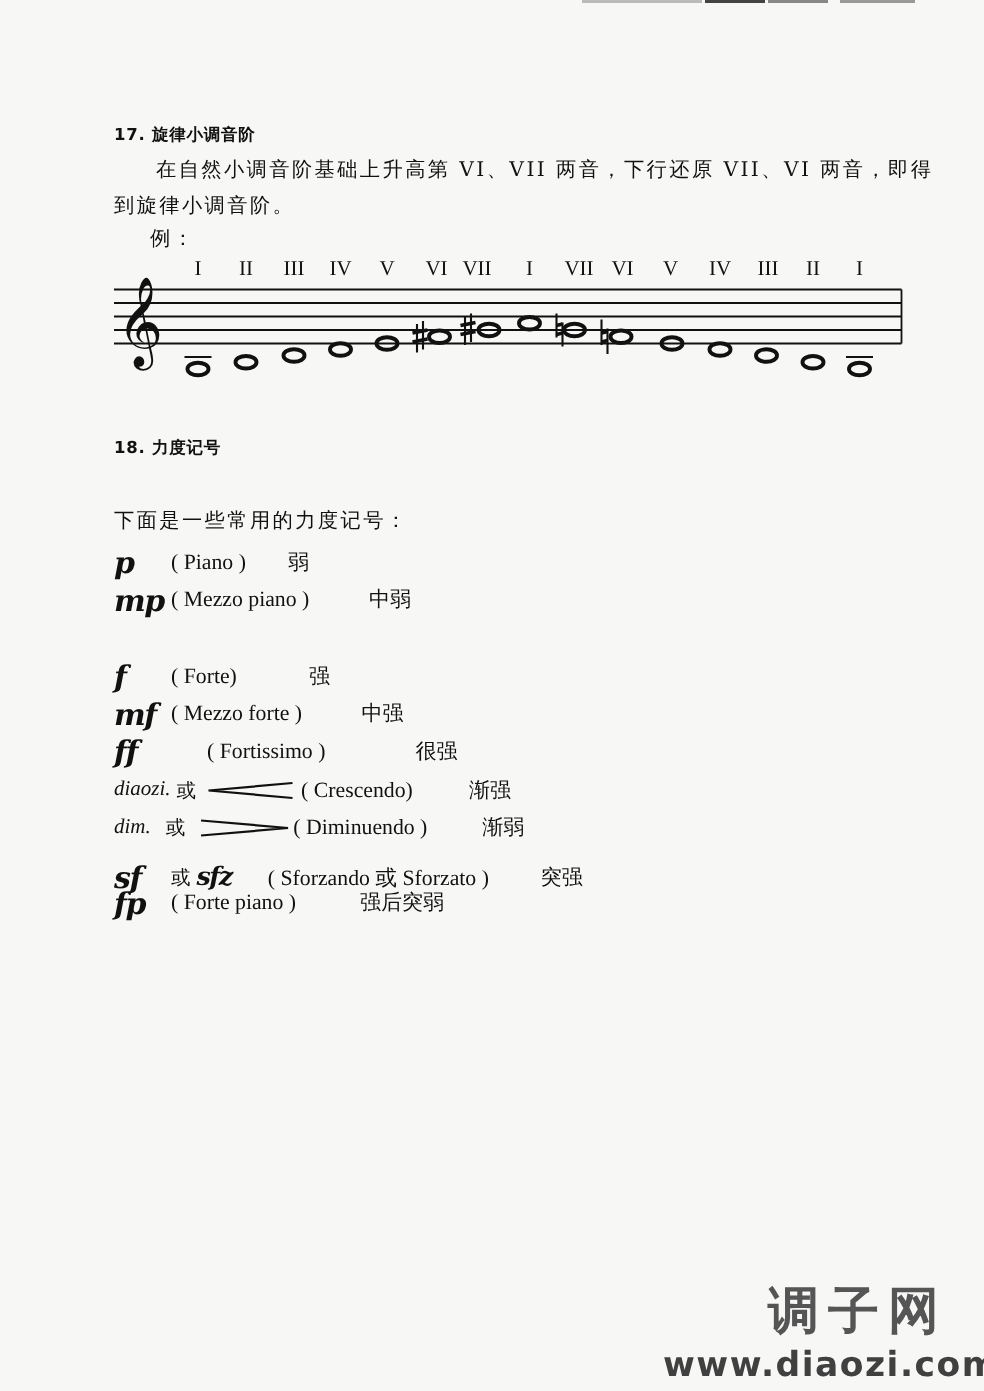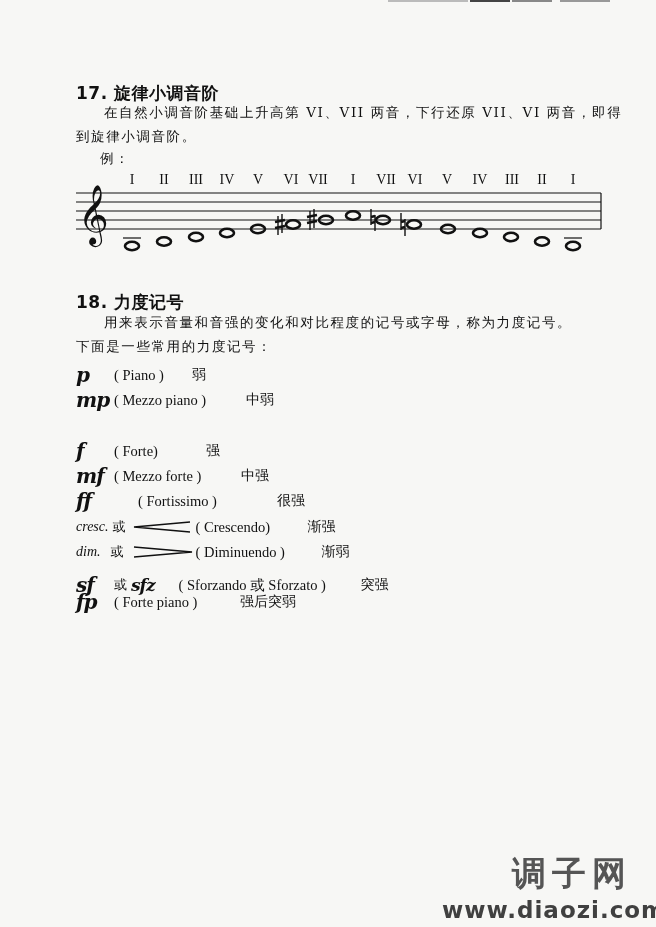--- a/index.html
+++ b/index.html
@@ -4,21 +4,21 @@
 <style>
   html, body { margin: 0; padding: 0; }
   body {
     width: 656px; height: 927px; position: relative; overflow: hidden;
     background: #f7f7f5;
     font-family: "DejaVu Serif", serif;
     color: #111;
   }
   .page { position: absolute; left: 0; top: 0; width: 656px; height: 927px; }
   .abs { position: absolute; white-space: nowrap; }
-  .heading { font-family: "DejaVu Sans", sans-serif; font-weight: bold; font-size: 17px; letter-spacing: 0.5px; }
+  .heading { font-family: "DejaVu Sans", sans-serif; font-weight: bold; font-size: 11px; letter-spacing: 0.5px; }
   .body-text { font-size: 13.5px; letter-spacing: 1.6px; }
   .staff-wrap { position: absolute; left: 70px; top: 165px; width: 540px; height: 100px; }
   .roman { font-family: "Liberation Serif", serif; font-size: 14px; position: absolute; top: 7px; transform: translateX(-50%); }
   .dyn-row { position: absolute; left: 76px; height: 22px; display: flex; align-items: center; font-size: 14px; }
   .dyn-sym { font-family: "DejaVu Serif", serif; font-style: italic; font-weight: bold; font-size: 20px; display: inline-block; width: 38px; letter-spacing: -1px; }
   .dyn-abbr { font-family: "Liberation Serif", serif; font-style: italic; font-size: 14px; }
   .dyn-term { font-family: "Liberation Serif", serif; font-size: 14.5px; }
   .dyn-cn { font-family: "DejaVu Sans", sans-serif; font-size: 14px; }
   .or { font-family: "DejaVu Serif", serif; font-size: 13px; margin: 0 4px; }
   .wm-cn { font-family: "DejaVu Sans", sans-serif; font-weight: bold; font-size: 34px; color: #555; letter-spacing: 6px; }
@@ -127,21 +127,20 @@
       <g stroke="#111" stroke-width="1.4">
         <line x1="331" y1="48" x2="331" y2="65"></line>
         <line x1="335" y1="54" x2="335" y2="71"></line>
         <line x1="331" y1="57" x2="335" y2="56" stroke-width="2.4"></line>
         <line x1="331" y1="63" x2="335" y2="62" stroke-width="2.4"></line>
       </g>
     </svg>
   </div>
 
   <div class="abs heading" style="left:76px;top:291px;">18. 力度记号</div>
-  <div class="abs body-text" style="left:104px;top:314px;">用来表示音量和音强的变化和对比程度的记号或字母，称为力度记号。</div>
   <div class="abs body-text" style="left:76px;top:338px;">下面是一些常用的力度记号：</div>
 
   <div class="dyn-row" style="top:364px;">
     <span class="dyn-sym">p</span>
     <span class="dyn-term" style="width:78px;display:inline-block;">( Piano )</span>
     <span class="dyn-cn">弱</span>
   </div>
   <div class="dyn-row" style="top:389px;">
     <span class="dyn-sym">mp</span>
     <span class="dyn-term" style="width:132px;display:inline-block;">( Mezzo  piano )</span>
@@ -156,21 +155,21 @@
     <span class="dyn-sym">mf</span>
     <span class="dyn-term" style="width:127px;display:inline-block;">( Mezzo  forte )</span>
     <span class="dyn-cn">中强</span>
   </div>
   <div class="dyn-row" style="top:490px;gap:24px;">
     <span class="dyn-sym">ff</span>
     <span class="dyn-term" style="width:115px;display:inline-block;">( Fortissimo )</span>
     <span class="dyn-cn">很强</span>
   </div>
   <div class="dyn-row" style="top:516px;">
-    <span class="dyn-abbr">cresc.</span>
+    <span class="dyn-abbr">diaozi.</span>
     <span class="or">或</span>
     <svg width="60" height="14" viewBox="0 0 60 14" style="margin:0 4px 0 2px;">
       <polyline points="58,2 2,7 58,12" fill="none" stroke="#111" stroke-width="1.5"></polyline>
     </svg>
     <span class="dyn-term" style="width:112px;display:inline-block;">( Crescendo)</span>
     <span class="dyn-cn">渐强</span>
   </div>
   <div class="dyn-row" style="top:541px;">
     <span class="dyn-abbr">dim.</span>
     <span class="or" style="margin-left:10px;">或</span>

